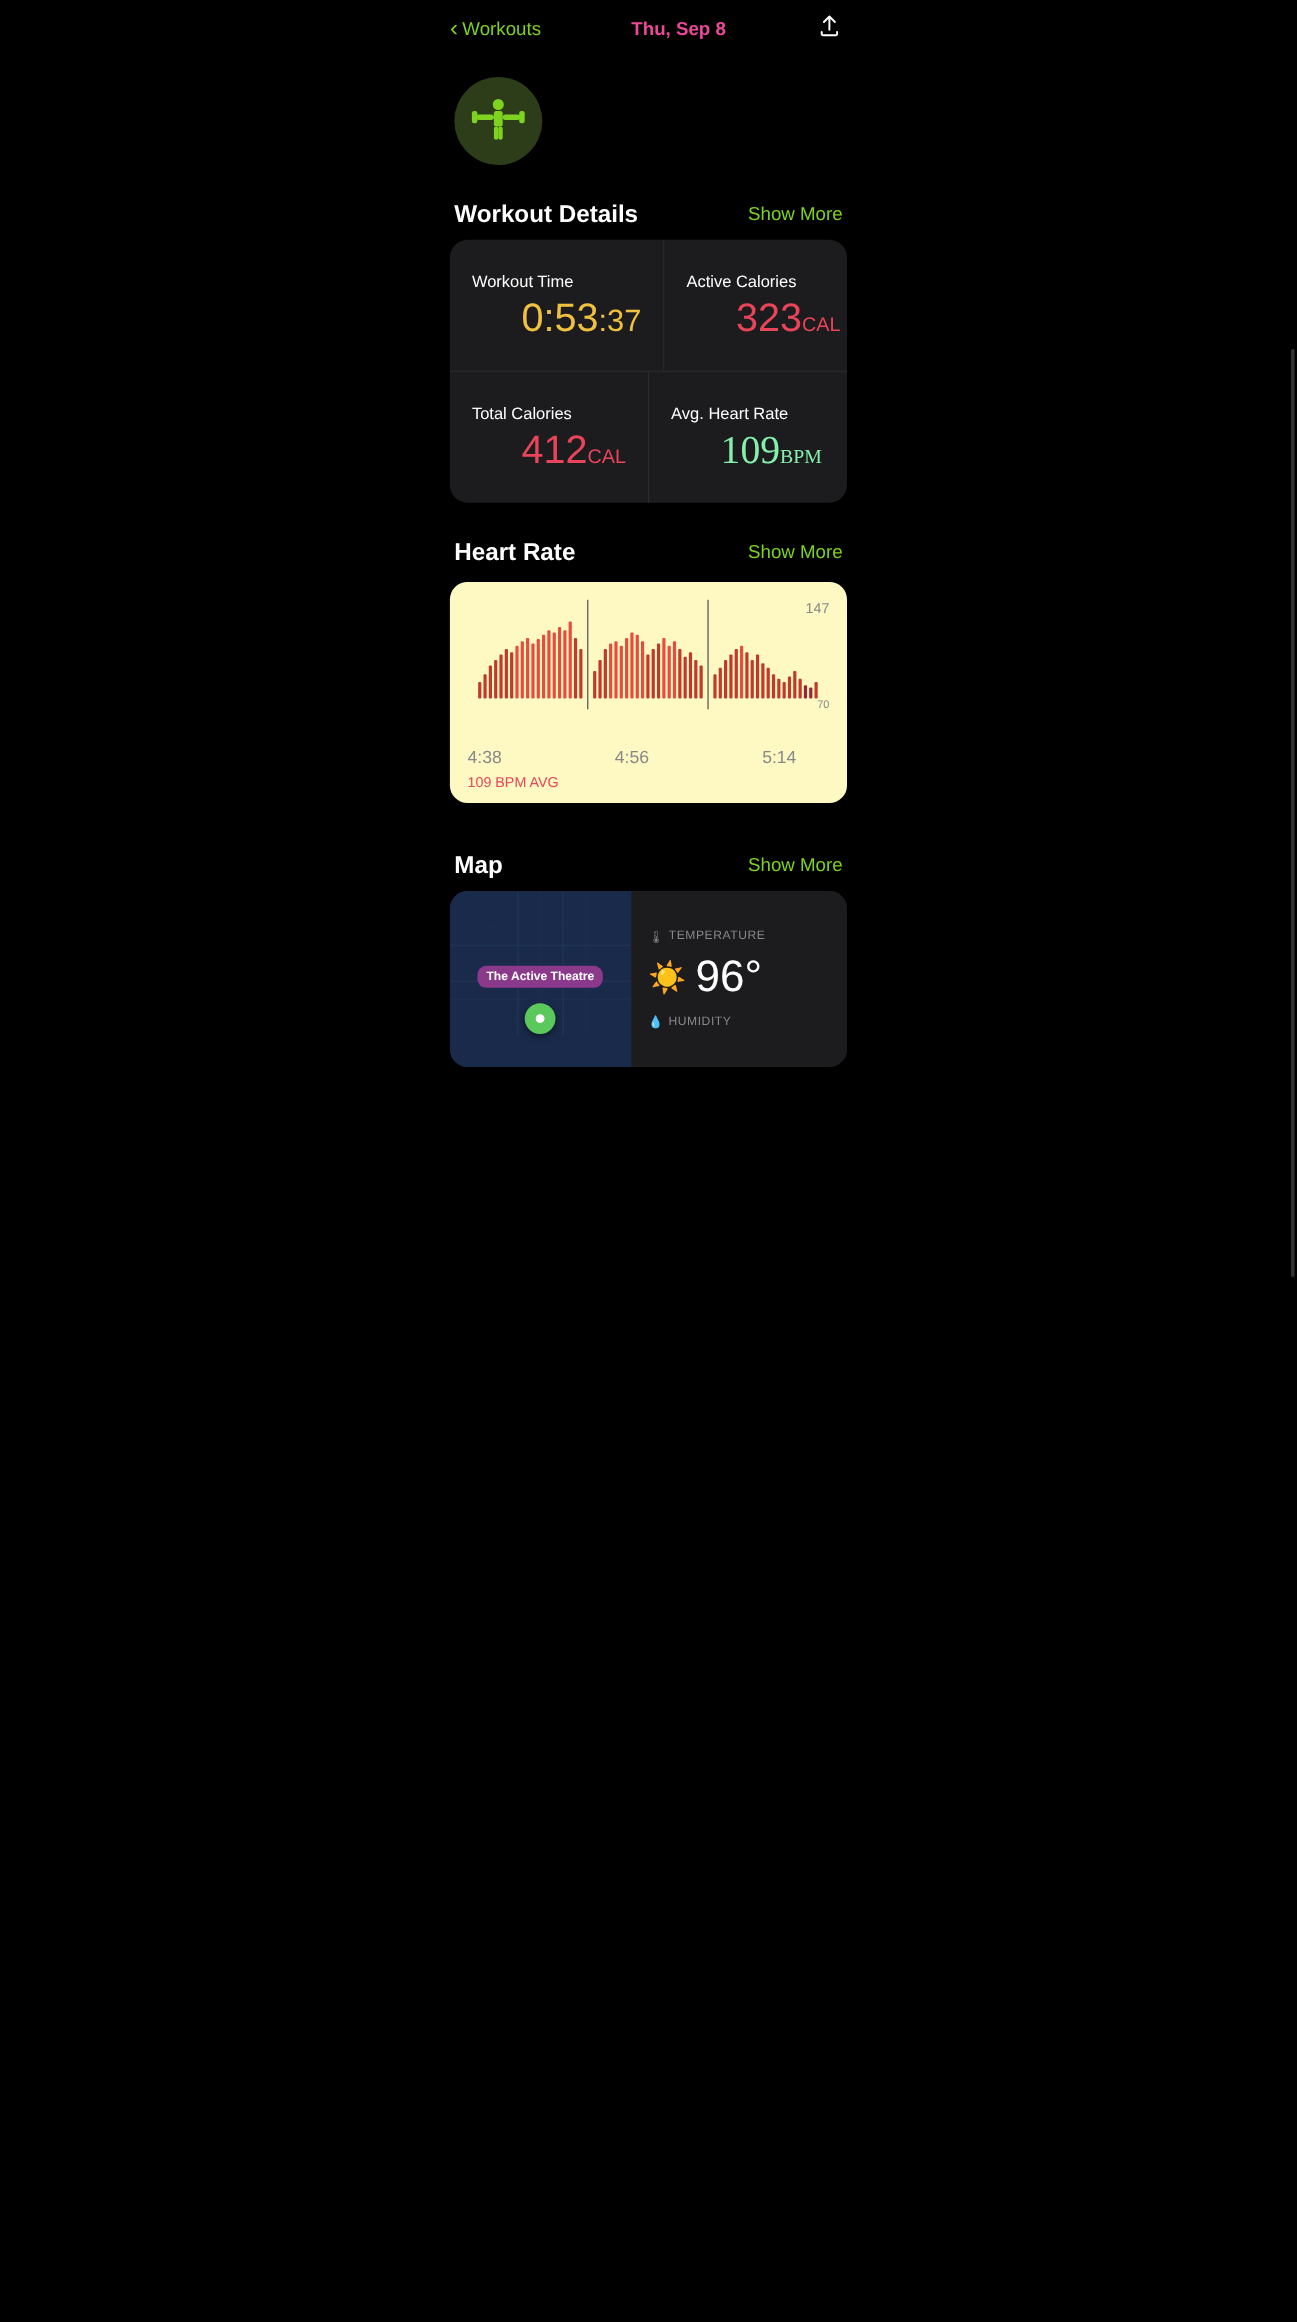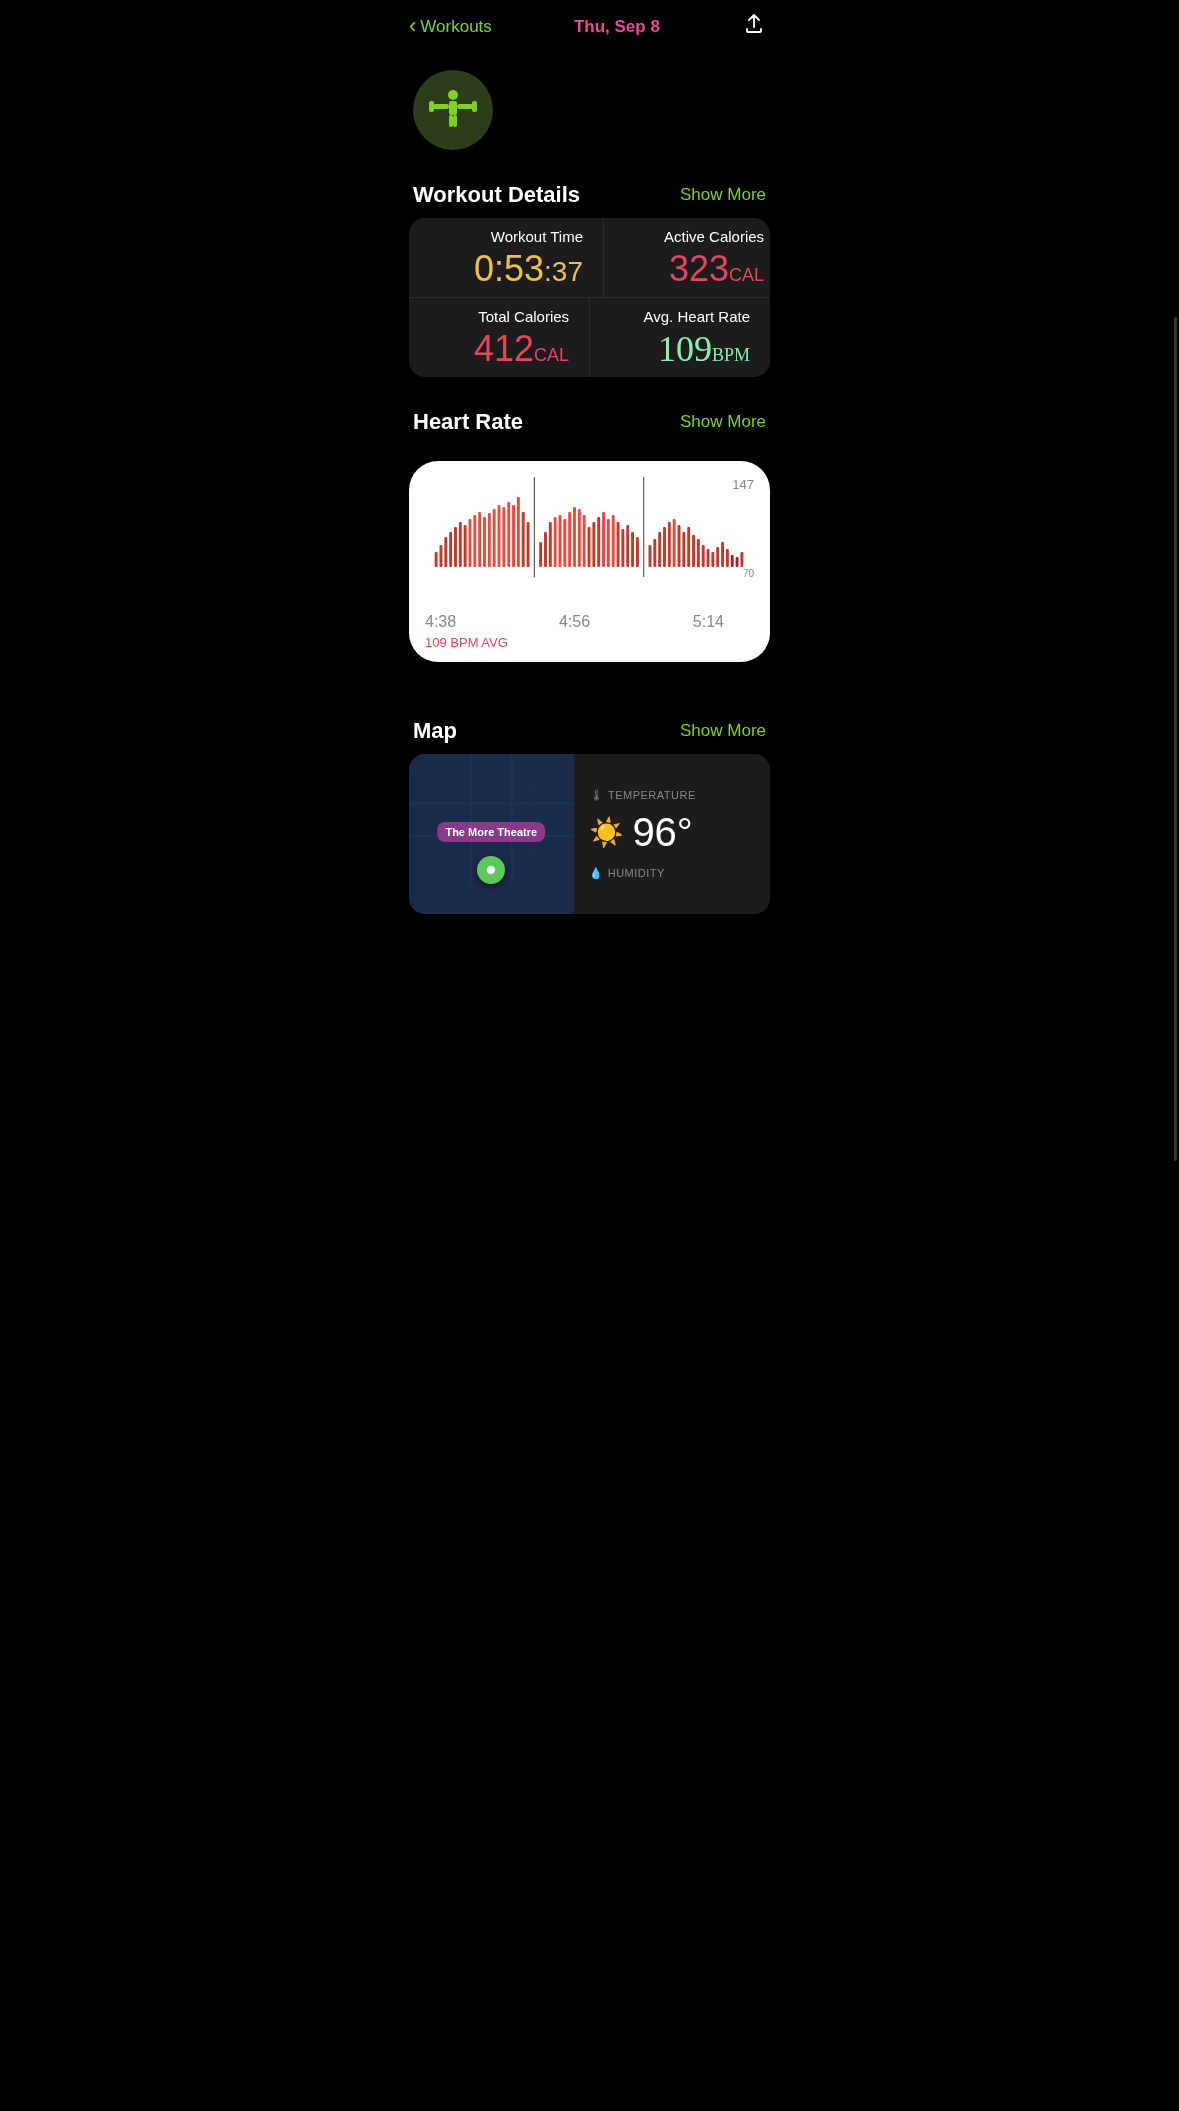--- a/index.html
+++ b/index.html
@@ -147,23 +147,22 @@
       display: flex;
       border-bottom: 1px solid #2C2C2E;
     }
 
     .stats-row:last-child {
       border-bottom: none;
     }
 
     .stat-cell {
       flex: 1;
-      padding: 10px 20px;
+      padding: 30px 20px;
       border-right: 1px solid #2C2C2E;
-      text-align: right;
     }
 
     .stat-cell:last-child {
       border-right: none;
     }
 
     .stat-label {
       font-size: 15px;
       color: #fff;
       margin-bottom: 6px;
@@ -182,23 +181,23 @@
     .stat-value.orange { color: #86efac; font-family: Liberation Serif, serif; }
 
     .stat-unit {
       font-size: 18px;
       font-weight: 500;
       text-transform: uppercase;
     }
 
     
     .heart-rate-card {
-      margin: 16px 16px;
-      background: #ffffff;
-      border-radius: 29px;
+      margin: 4px 16px;
+      background: #fef9c3;
+      border-radius: 16px;
       padding: 16px 16px 12px 16px;
       position: relative;
     }
 
     .hr-chart-container {
       position: relative;
       height: 130px;
       width: 100%;
     }
 
@@ -550,21 +549,21 @@
         <line x1="100" y1="0" x2="100" y2="160" stroke="#2A3A5A" stroke-width="1"></line>
         <line x1="150" y1="0" x2="150" y2="160" stroke="#2A3A5A" stroke-width="1"></line>
 
         <line x1="0" y1="60" x2="200" y2="60" stroke="#2A4A6A" stroke-width="2"></line>
         <line x1="0" y1="100" x2="200" y2="100" stroke="#2A4A6A" stroke-width="2"></line>
         <line x1="75" y1="0" x2="75" y2="160" stroke="#2A4A6A" stroke-width="2"></line>
         <line x1="125" y1="0" x2="125" y2="160" stroke="#2A4A6A" stroke-width="2"></line>
       </svg>
 
       <div class="map-theatre-label">
-        <span>The More Theatre</span>
+        <span>The Active Theatre</span>
       </div>
 
       <div class="map-pin"></div>
     </div>
     <div class="map-right">
       <div class="weather-label">
         <span>🌡</span>
         <span>TEMPERATURE</span>
       </div>
       <div class="weather-temp">

